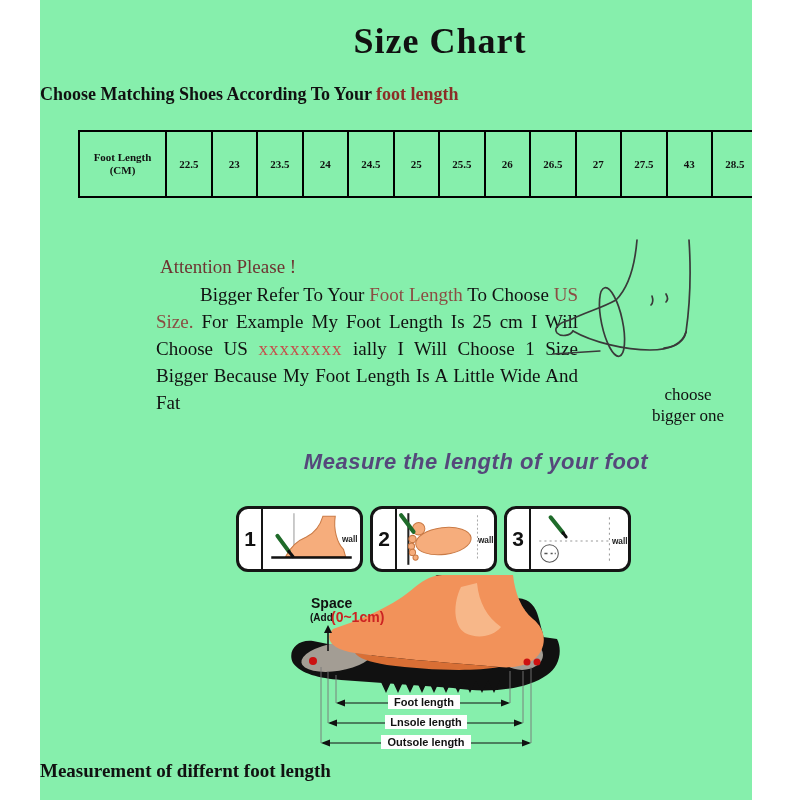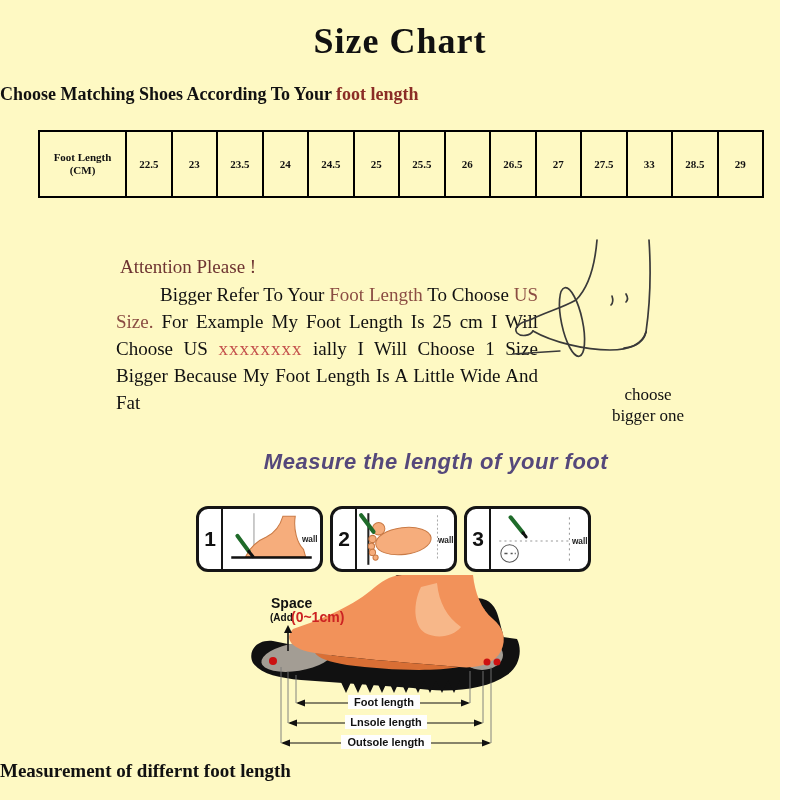--- a/index.html
+++ b/index.html
@@ -1,17 +1,17 @@
 <!DOCTYPE html>
 <html><head>
 <meta charset="utf-8">
 <style>
   html,body{margin:0;padding:0;background:#ffffff;}
-  .canvas{position:relative;width:780px;height:800px;background:#fef9c3;overflow:hidden;
-          font-family:"Liberation Serif", serif;color:#111;}
+  .canvas{position:relative;width:712px;height:800px;background:#86efac;overflow:hidden;
+          font-family:"Liberation Serif", serif;color:#111;margin-left:40px;}
   .page-title{position:absolute;top:20px;left:0;width:800px;text-align:center;
               font-size:36px;font-weight:bold;letter-spacing:1px;margin:0;}
   .subtitle{position:absolute;top:84px;left:0;width:800px;text-align:left;
             font-size:18px;font-weight:bold;}
   .subtitle .hl{color:#8b2d26;}
 
   table.size-table{position:absolute;left:38px;top:130px;width:726px;border-collapse:collapse;
                    table-layout:fixed;}
   table.size-table td,table.size-table th{border:2px solid #000;text-align:center;
                    font-weight:bold;font-family:"Liberation Serif",serif;padding:0;}
@@ -64,21 +64,21 @@
       <td>23</td>
       <td>23.5</td>
       <td>24</td>
       <td>24.5</td>
       <td>25</td>
       <td>25.5</td>
       <td>26</td>
       <td>26.5</td>
       <td>27</td>
       <td>27.5</td>
-      <td>33</td>
+      <td>43</td>
       <td>28.5</td>
       <td>29</td>
     </tr>
   </tbody>
     </table>
 
   <div class="attention">
     <div class="head">Attention Please !</div>
     <p><span>Bigger Refer To Your </span><span class="tone">Foot Length</span><span> To Choose </span><span class="tone">US Size.</span><span> For Example My Foot Length Is 25 cm I Will Choose US </span><span class="xout">xxxxxxxx</span><span> ially I Will Choose 1 Size Bigger Because My Foot Length Is A Little Wide And Fat</span></p>
   </div>

